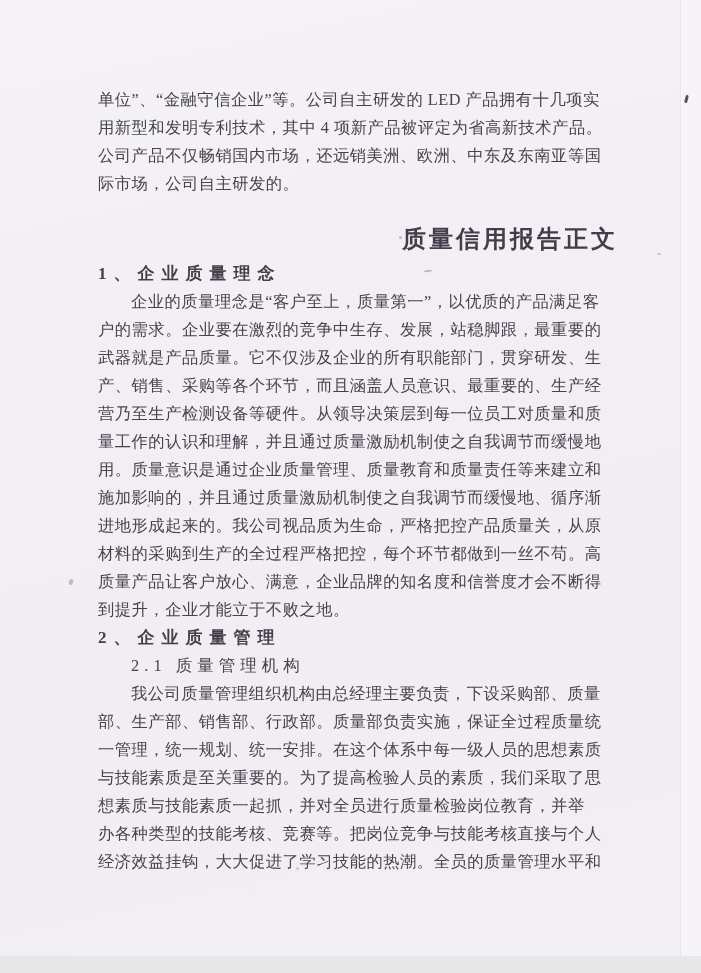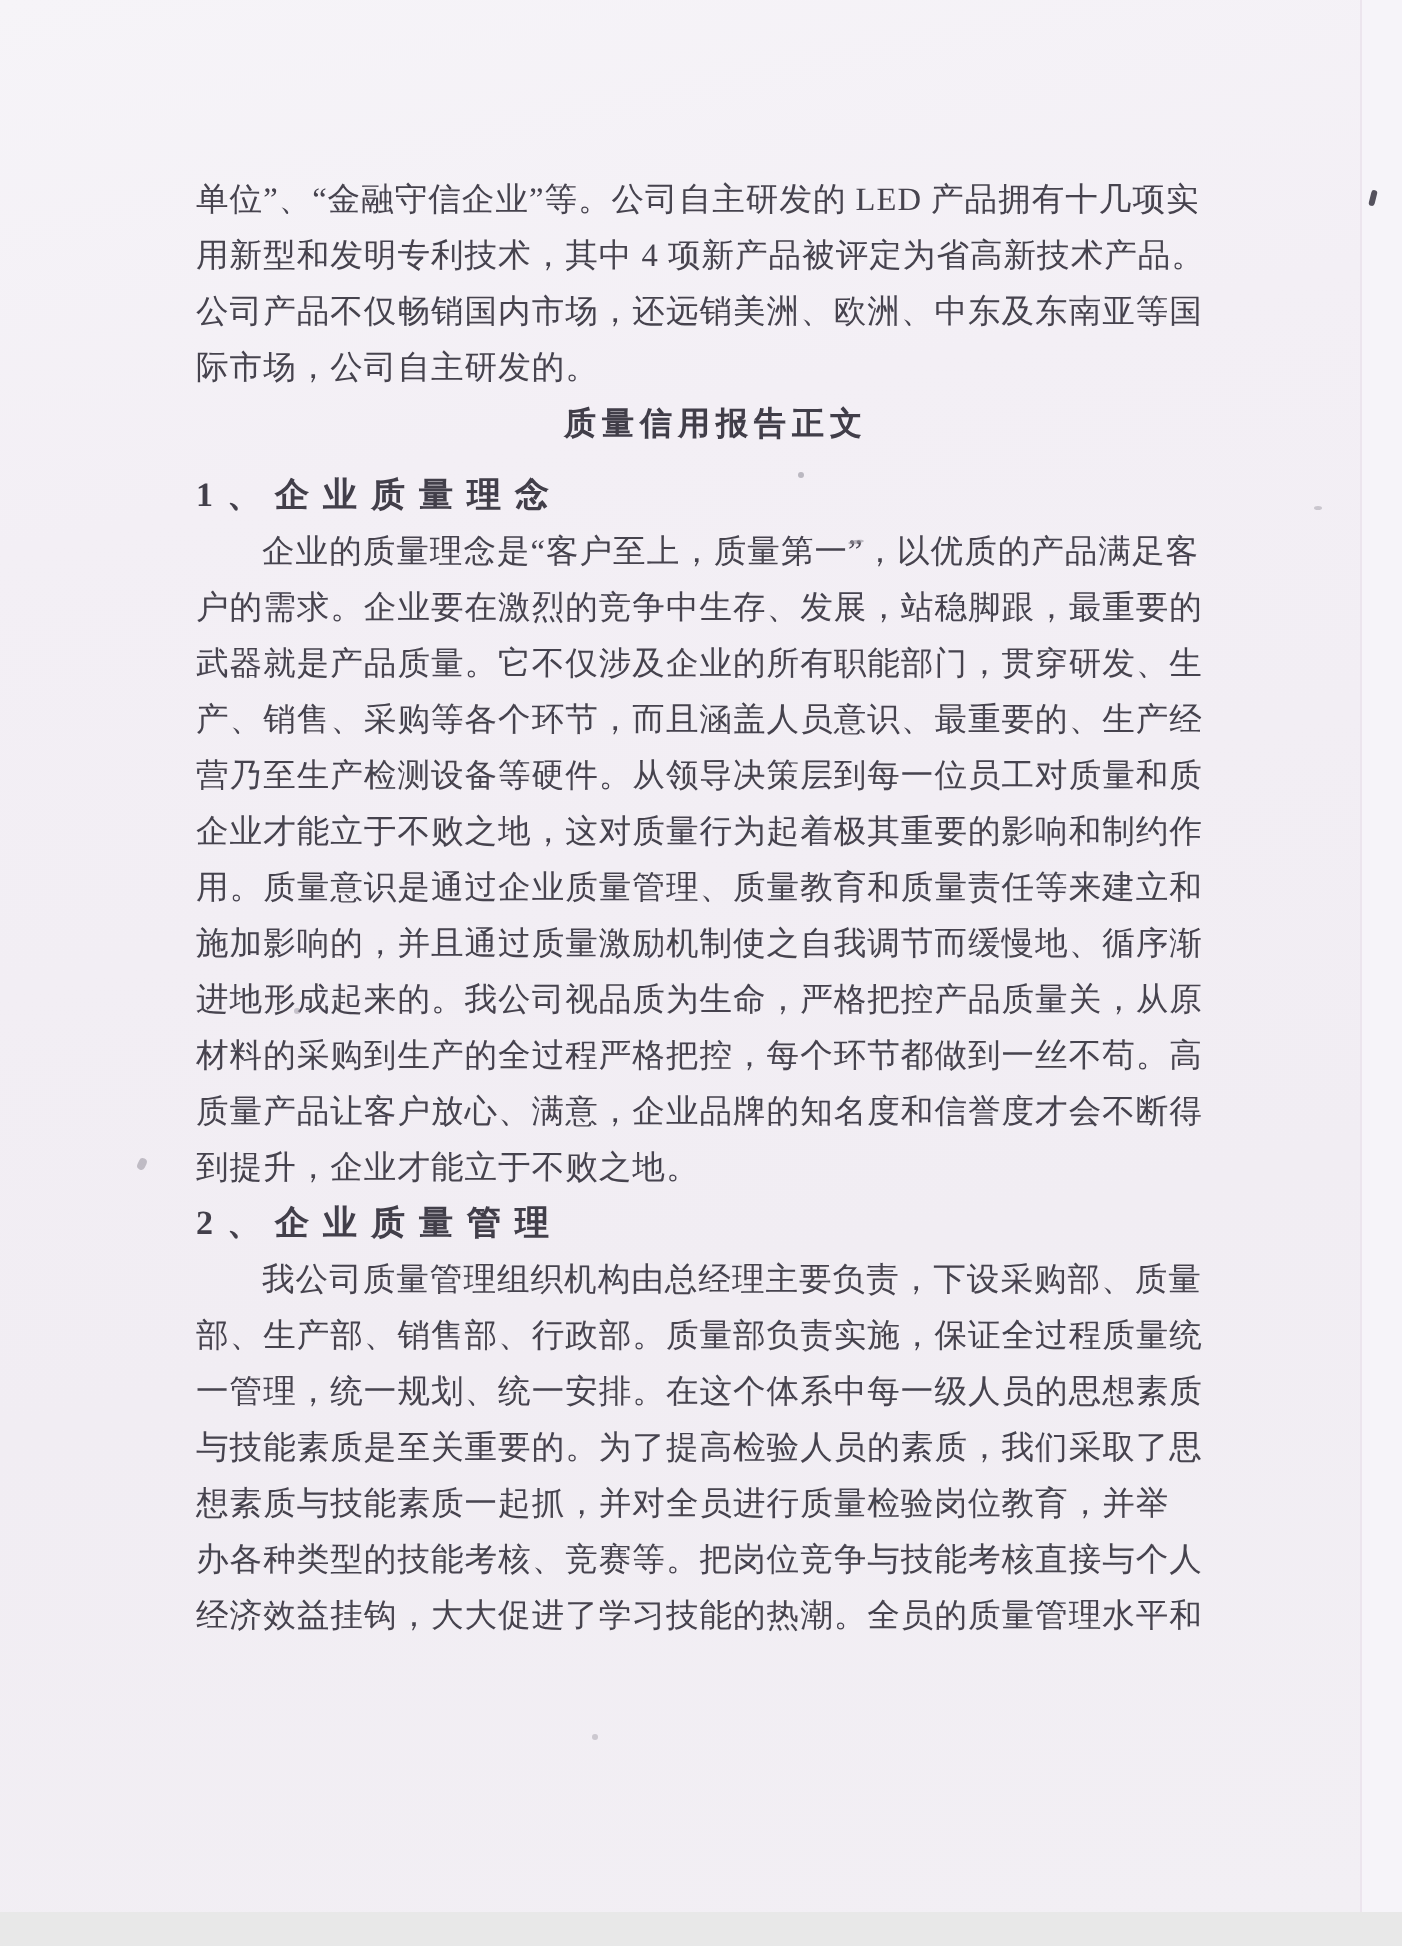--- a/index.html
+++ b/index.html
@@ -26,24 +26,25 @@
     height: 28px;
     line-height: 28px;
     font-size: 16.3px;
     letter-spacing: 0.5px;
     white-space: pre;
   }
   .para.indent-first .line:first-child {
     padding-left: 33px;
   }
   .doc-title {
+    margin-top: 26px;
     height: 30px;
     line-height: 30px;
-    text-align: center;
-    font-size: 16px;
+    text-align: right;
+    font-size: 24px;
     font-weight: bold;
     letter-spacing: 3px;
     color: #413e49;
   }
   .heading {
     margin-top: 6px;
     height: 28px;
     line-height: 28px;
     font-size: 17px;
     font-weight: bold;
@@ -123,31 +124,32 @@
     <div class="doc-title">质量信用报告正文</div>
 
     <div class="heading h1">1、企业质量理念</div>
 
     <div class="para indent-first">
         <div class="line">企业的质量理念是“客户至上，质量第一”，以优质的产品满足客</div>
         <div class="line">户的需求。企业要在激烈的竞争中生存、发展，站稳脚跟，最重要的</div>
         <div class="line">武器就是产品质量。它不仅涉及企业的所有职能部门，贯穿研发、生</div>
         <div class="line">产、销售、采购等各个环节，而且涵盖人员意识、最重要的、生产经</div>
         <div class="line">营乃至生产检测设备等硬件。从领导决策层到每一位员工对质量和质</div>
-        <div class="line">企业才能立于不败之地，这对质量行为起着极其重要的影响和制约作</div>
+        <div class="line">量工作的认识和理解，并且通过质量激励机制使之自我调节而缓慢地</div>
         <div class="line">用。质量意识是通过企业质量管理、质量教育和质量责任等来建立和</div>
         <div class="line">施加影响的，并且通过质量激励机制使之自我调节而缓慢地、循序渐</div>
         <div class="line">进地形成起来的。我公司视品质为生命，严格把控产品质量关，从原</div>
         <div class="line">材料的采购到生产的全过程严格把控，每个环节都做到一丝不苟。高</div>
         <div class="line">质量产品让客户放心、满意，企业品牌的知名度和信誉度才会不断得</div>
         <div class="line">到提升，企业才能立于不败之地。</div>
       </div>
 
     <div class="heading h2">2、企业质量管理</div>
 
+    <div class="subheading">2.1 质量管理机构</div>
 
     <div class="para indent-first">
         <div class="line">我公司质量管理组织机构由总经理主要负责，下设采购部、质量</div>
         <div class="line">部、生产部、销售部、行政部。质量部负责实施，保证全过程质量统</div>
         <div class="line">一管理，统一规划、统一安排。在这个体系中每一级人员的思想素质</div>
         <div class="line">与技能素质是至关重要的。为了提高检验人员的素质，我们采取了思</div>
         <div class="line">想素质与技能素质一起抓，并对全员进行质量检验岗位教育，并举</div>
         <div class="line">办各种类型的技能考核、竞赛等。把岗位竞争与技能考核直接与个人</div>
         <div class="line">经济效益挂钩，大大促进了学习技能的热潮。全员的质量管理水平和</div>
       </div>

